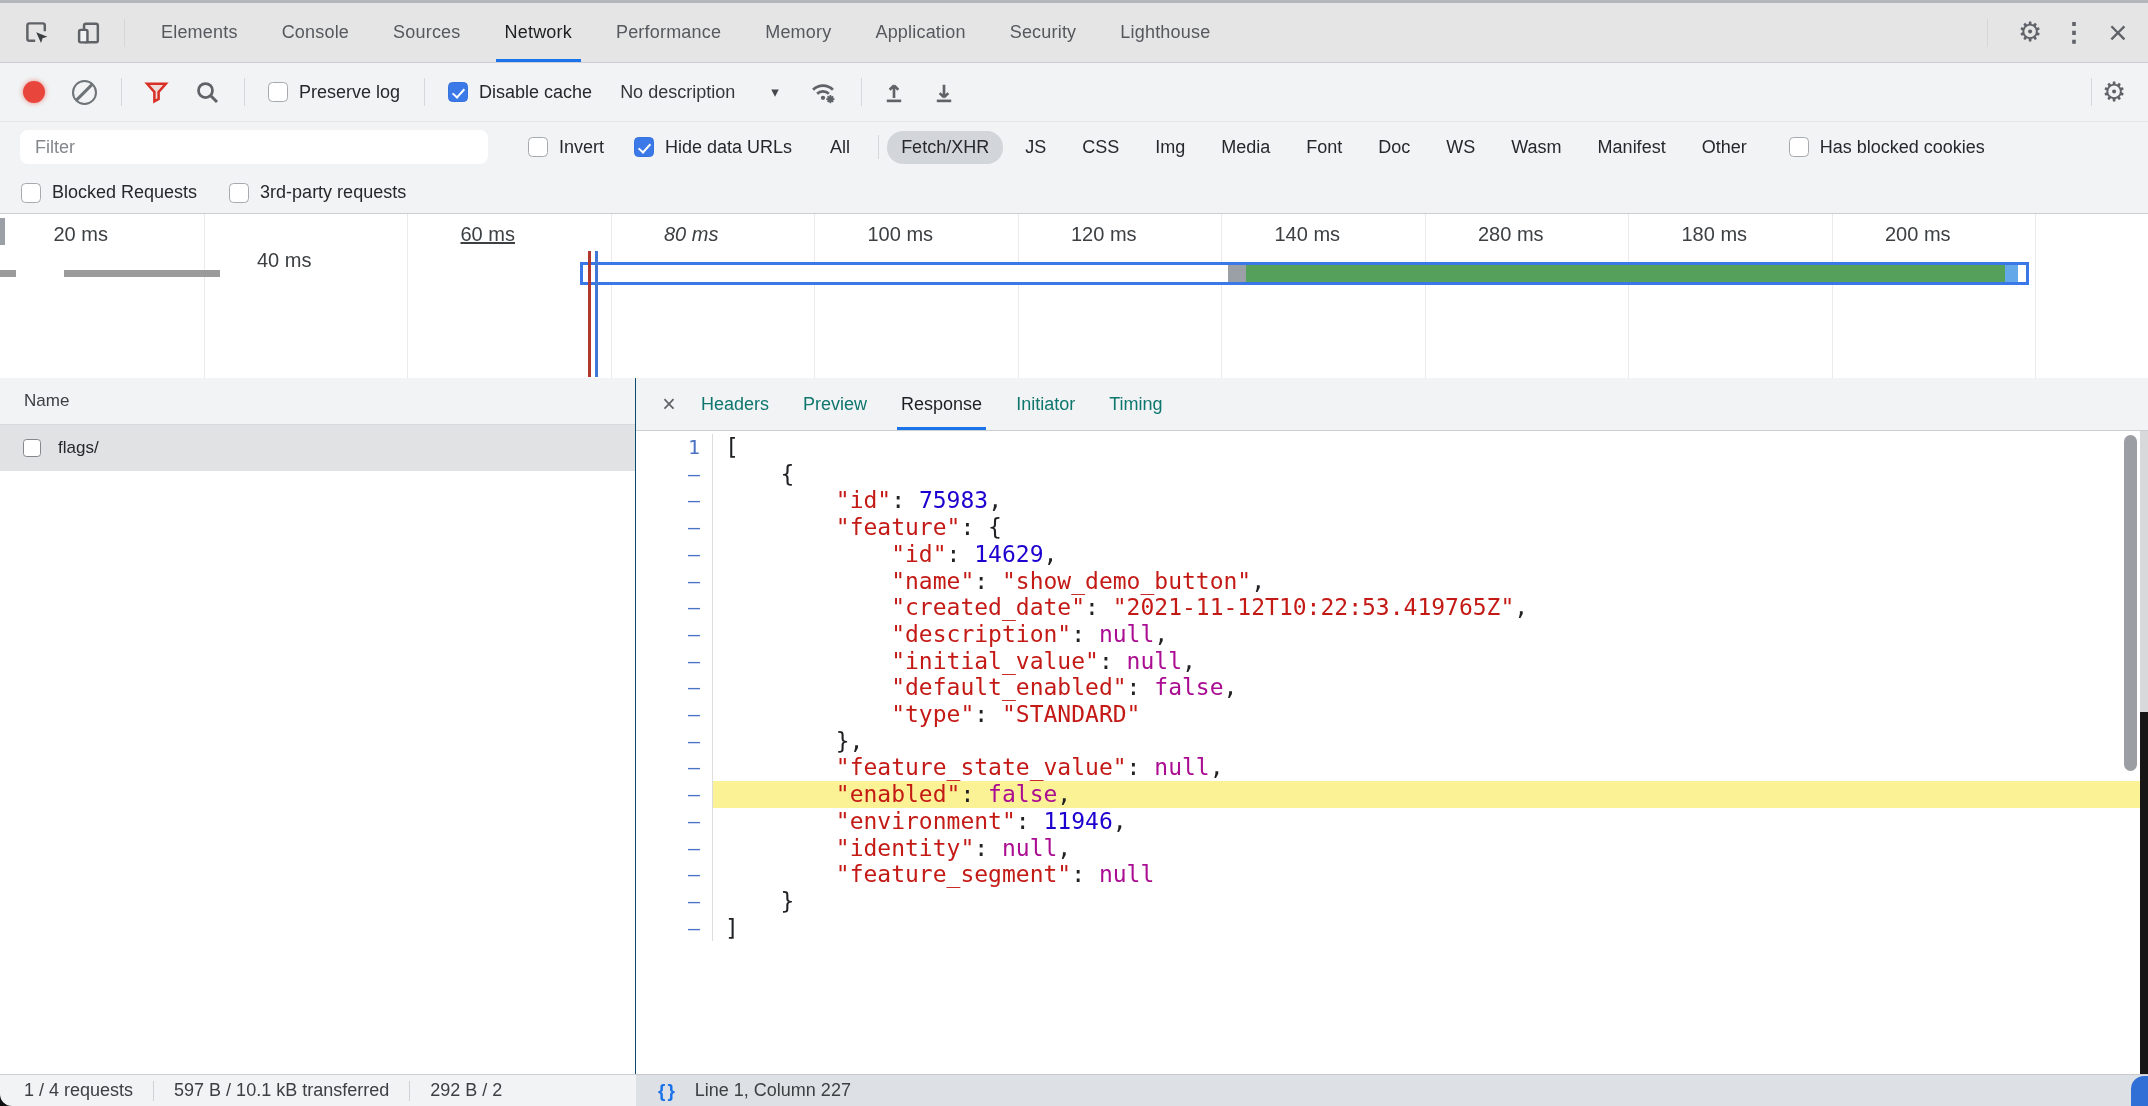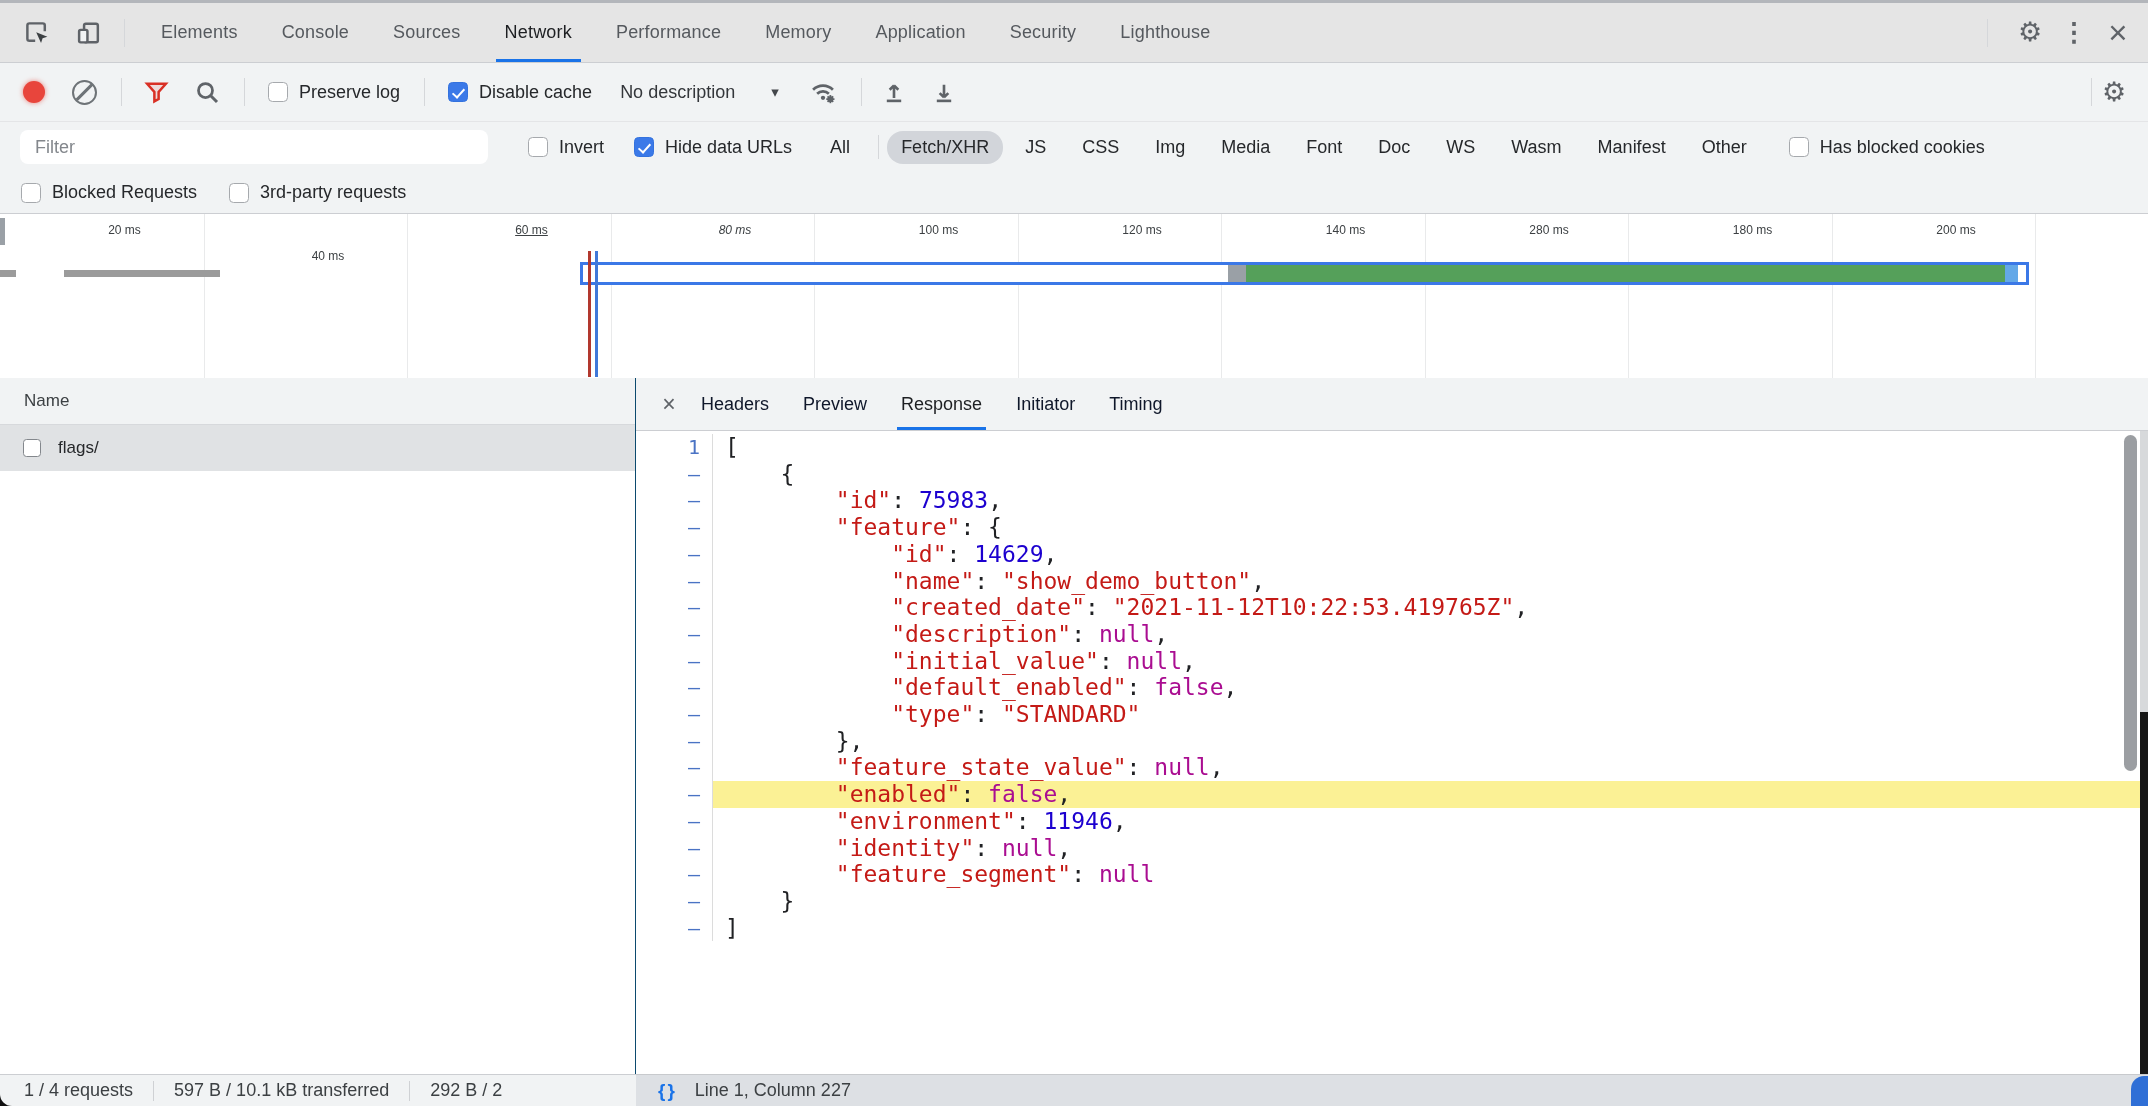--- a/index.html
+++ b/index.html
@@ -59,41 +59,41 @@
   .chip.active{background:#d2d5da}
   #filterbar .vsep{height:24px;margin-left:14px}
 
   
   #checkrow{top:172px;left:0;width:2148px;height:41px;background:#f1f3f4;display:flex;
             align-items:center;border-bottom:1px solid #ccced2}
 
   
   #overview{top:214px;left:0;width:2148px;height:164px;background:#fff;border-bottom:1px solid #ccced2}
   .gridline{position:absolute;top:0;bottom:0;width:1px;background:#e9eaeb}
-  .rlabel{position:absolute;top:9px;width:142px;text-align:center;font-size:12px;color:#3c4043}
+  .rlabel{position:absolute;top:9px;width:142px;text-align:left;font-size:20px;color:#3c4043}
   .evline{position:absolute;top:37px;bottom:1px;width:3px}
   .obar{position:absolute;height:7px;background:#9b9b9b;top:56px}
   #reqbar{position:absolute;top:48px;height:23px;border:3px solid #3b78e7;background:#fff;box-sizing:border-box}
   .seg{position:absolute;top:51px;height:17px}
   #ov-handle{position:absolute;left:0;top:4px;width:5px;height:27px;background:#9aa0a6}
 
   
   #main{top:378px;left:0;width:2148px;height:696px}
   #namepane{position:absolute;left:0;top:0;width:635px;height:696px;background:#fff;
             border-right:1px solid #0c4a6e;box-sizing:content-box}
   #namehead{height:46px;background:#f1f3f4;border-bottom:1px solid #d7d9dc;display:flex;
             align-items:center;padding-left:24px;font-size:17px;color:#3c4043}
   #flagsrow{height:46px;background:#e0e2e4;display:flex;align-items:center}
   .cb.small{width:18px;height:18px;border-radius:3.5px;border-color:#83878c;margin-left:23px}
   #flagsrow .cblabel{margin-left:17px;font-size:17px}
 
   #detail{position:absolute;left:636px;top:0;right:0;height:696px;background:#fff}
   #dtabs{height:52px;background:#f1f3f4;border-bottom:1px solid #ccced2;display:flex;align-items:center}
   #detail-close{margin-left:18px;font-size:23px;color:#5f6368;width:30px;text-align:center;flex:none}
-  .dtab{margin:0 17px;font-size:18px;color:#0f172a;height:52px;display:flex;align-items:center;position:relative}
+  .dtab{margin:0 17px;font-size:18px;color:#0f766e;height:52px;display:flex;align-items:center;position:relative}
   .dtab.active{color:#1d1f22}
   .dtab.active::after{content:"";position:absolute;left:-4px;right:-4px;bottom:0;height:3px;background:#1a73e8}
 
   #codewrap{position:absolute;left:0;right:0;top:53px;bottom:0;overflow:hidden;
             font-family:"DejaVu Sans Mono",monospace;font-size:23px;line-height:26.7px;padding-top:3px}
   .line{display:flex}
   .ln{width:64px;min-width:64px;text-align:right;padding-right:12px;color:#4a73c4;
       border-right:1px solid #dcdcdc;font-size:20px}
   .lt{padding-left:12px;white-space:pre;flex:1}
   .line.hl .lt{background:#fbf195}

